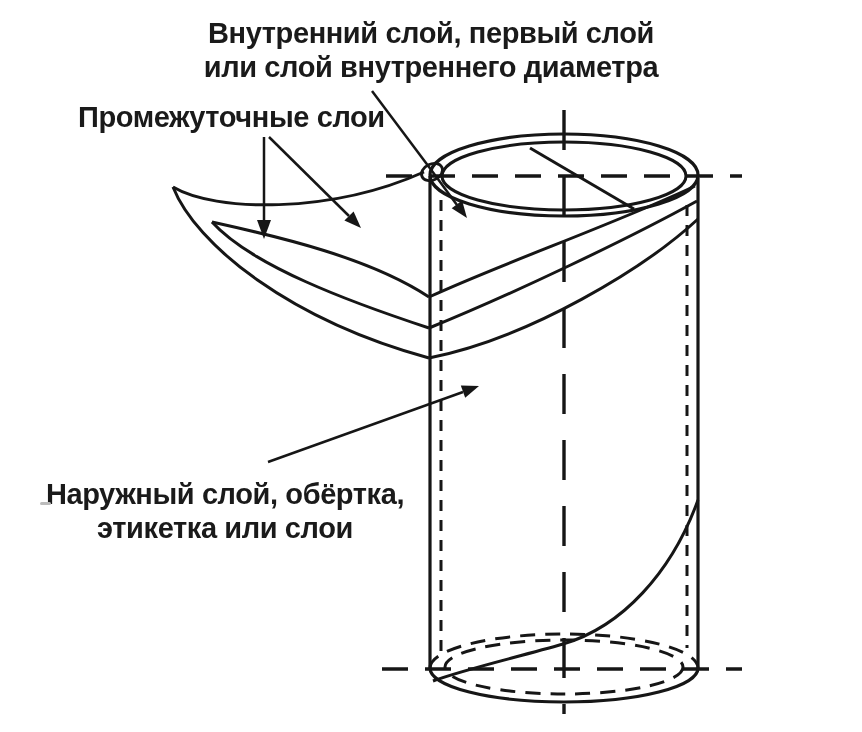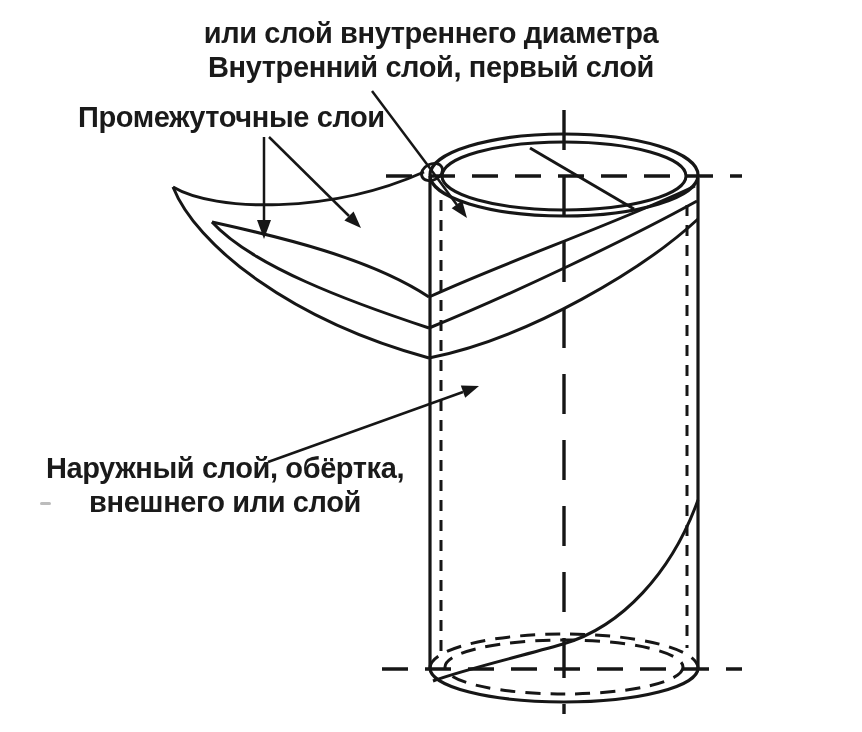--- a/index.html
+++ b/index.html
@@ -26,21 +26,21 @@
     font-size: 29px;
     line-height: 34px;
     color: #1a1a1a;
     letter-spacing: -0.4px;
     text-align: center;
     white-space: nowrap;
   }
   .label div { white-space: nowrap; }
   #label-inner  { left: 181px; top: 16px;  width: 500px; }
   #label-mid    { left: 78px;  top: 100px; text-align: center; }
-  #label-outer  { left: 45px;  top: 451px; width: 360px; }
+  #label-outer  { left: 45px;  top: 477px; width: 360px; }
   .stray {
     position: absolute;
     left: 40px; top: 502px;
     width: 11px; height: 3px;
     background: #bcbcbc;
     border-radius: 2px;
   }
 </style>
 </head>
 <body>
@@ -87,27 +87,27 @@
     <polygon points="264,239 257,220 271,220" fill="#161616" stroke="none"></polygon>
 
     <path d="M 269 137 L 349 216" stroke-width="2.5"></path>
     <polygon points="361,228 344.4,220.6 353.6,211.4" fill="#161616" stroke="none"></polygon>
 
     <path d="M 268 462 L 463 392" stroke-width="2.5"></path>
     <polygon points="479,386 465.2,397.8 460.8,385.6" fill="#161616" stroke="none"></polygon>
   </svg>
 
   <div class="label" id="label-inner">
+    <div>Внутренний слой, первый слой</div>
     <div>или слой внутреннего диаметра</div>
-    <div>Внутренний слой, первый слой</div>
   </div>
 
   <div class="label" id="label-mid">
     <div>Промежуточные слои</div>
   </div>
 
   <div class="label" id="label-outer">
     <div>Наружный слой, обёртка,</div>
-    <div>внешнего или слой</div>
+    <div>этикетка или слои</div>
   </div>
 
   <div class="stray"></div>
 </div>
 
 </body></html>

